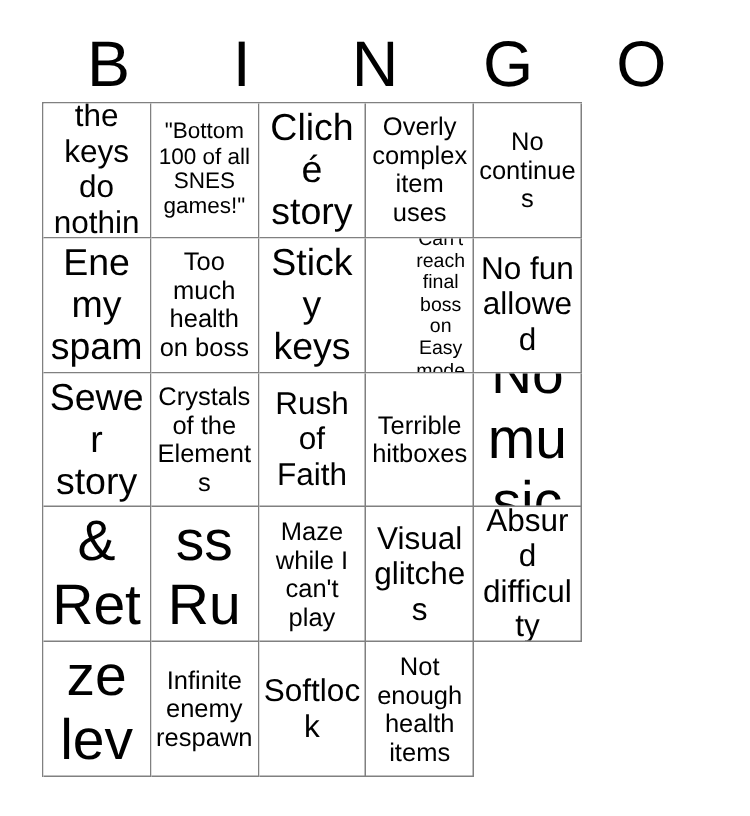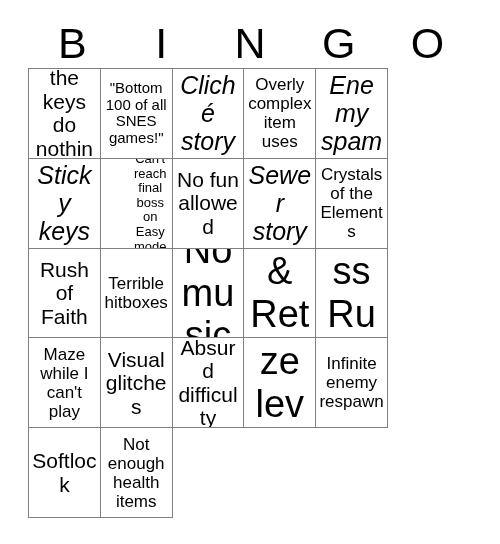--- a/index.html
+++ b/index.html
@@ -70,21 +70,21 @@
     line-height: 1.12;
     color: #000000;
     word-wrap: break-word;
     hyphens: none;
   }
   
   .fs-xs  { font-size: 13px; margin-left: 28px; }
   .fs-sm  { font-size: 15px; }
   .fs-md  { font-size: 17px; }
   .fs-lg  { font-size: 21px; }
-  .fs-xl  { font-size: 25px; font-style: italic; }
+  .fs-xl  { font-size: 25px; }
   .fs-xxl { font-size: 38px; }
 </style>
 </head>
 <body>
 
 <div id="bingo-card">
 
   <div id="bingo-header">
     <div class="header-letter">B</div>
     <div class="header-letter">I</div>
@@ -99,23 +99,29 @@
       </div>
     <div class="bingo-cell">
         <span class="cell-text fs-sm">"Bottom 100 of all SNES games!"</span>
       </div>
     <div class="bingo-cell">
         <span class="cell-text fs-xl">Cliché story</span>
       </div>
     <div class="bingo-cell">
         <span class="cell-text fs-md">Overly complex item uses</span>
       </div>
+    <div class="bingo-cell">
+        <span class="cell-text fs-md">No continues</span>
+      </div>
 
     <div class="bingo-cell">
         <span class="cell-text fs-xl">Enemy spam</span>
+      </div>
+    <div class="bingo-cell">
+        <span class="cell-text fs-md">Too much health on boss</span>
       </div>
     <div class="bingo-cell">
         <span class="cell-text fs-xl">Sticky keys</span>
       </div>
     <div class="bingo-cell">
         <span class="cell-text fs-xs">Can't reach final boss on Easy mode</span>
       </div>
     <div class="bingo-cell">
         <span class="cell-text fs-lg">No fun allowed</span>
       </div>

